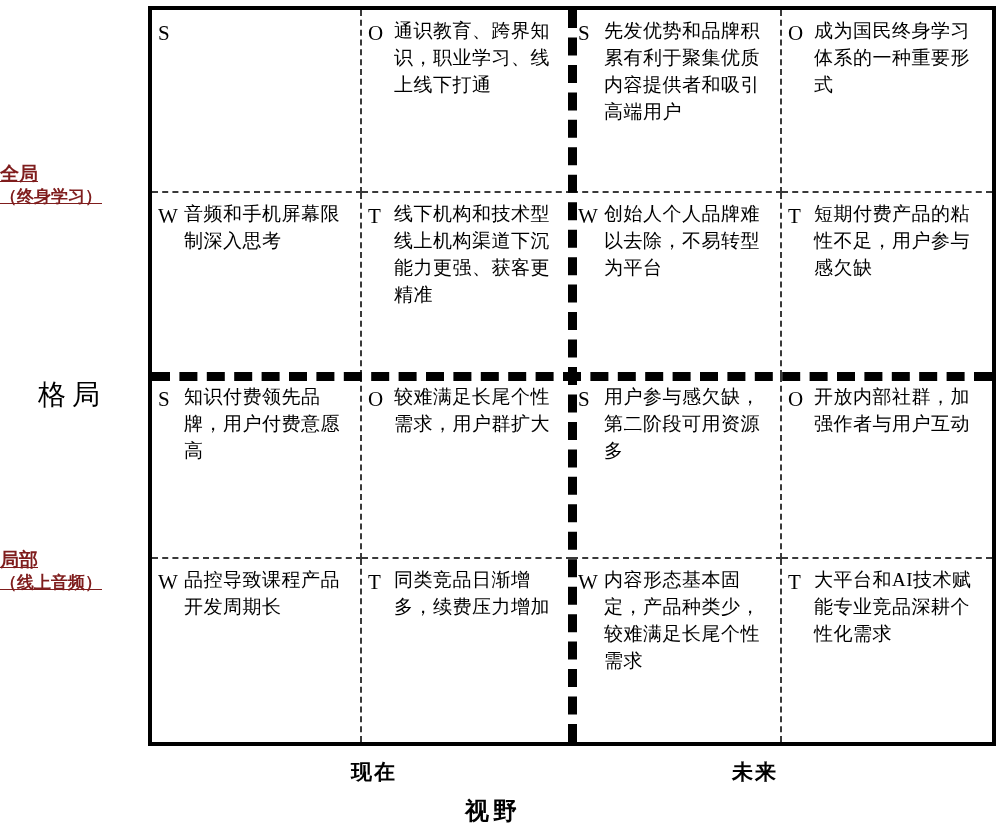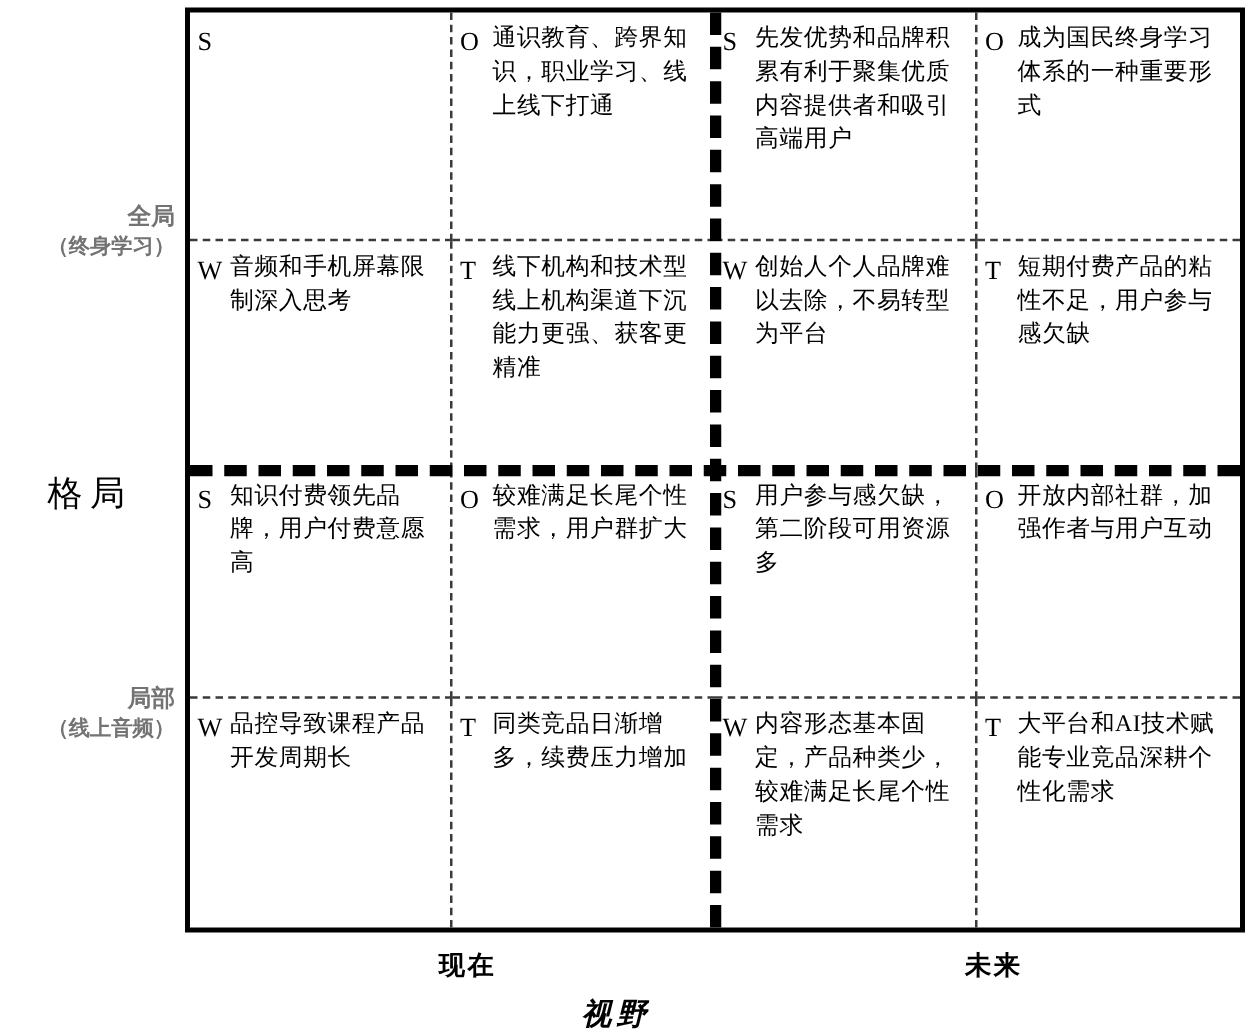--- a/index.html
+++ b/index.html
@@ -31,53 +31,53 @@
     width: 120px;
     text-align: center;
     font-size: 28px;
     font-weight: normal;
     letter-spacing: 6px;
     color: #000;
   }
   .row-label {
     position: absolute;
     width: 140px;
-    text-align: right;
+    text-align: left;
     font-size: 19px;
     font-weight: bold;
-    color: #737373;
+    color: #7f1d1d;
     line-height: 1.25;
+    text-decoration: underline;
   }
   .row-label .sub {
     display: block;
     font-size: 17px;
     font-weight: bold;
   }
   #row-label-global { left: 0px; top: 162px; }
   #row-label-local  { left: 0px; top: 548px; }
 
   
   .col-label {
     position: absolute;
     font-size: 21px;
     font-weight: bold;
     color: #000;
     letter-spacing: 2px;
   }
   #col-label-now    { left: 326px; top: 758px; margin-left: 25px; }
-  #col-label-future { left: 772px; top: 758px; text-align: center; }
+  #col-label-future { left: 732px; top: 758px; text-align: center; }
   #axis-bottom-title {
     position: absolute;
     left: 465px;
     top: 795px;
     font-size: 24px;
     font-weight: bold;
     letter-spacing: 4px;
     color: #000;
-    font-style: italic;
   }
 
   
   #matrix {
     position: absolute;
     left: 148px;
     top: 6px;
     width: 848px;
     height: 740px;
     border: 4px solid #000;

